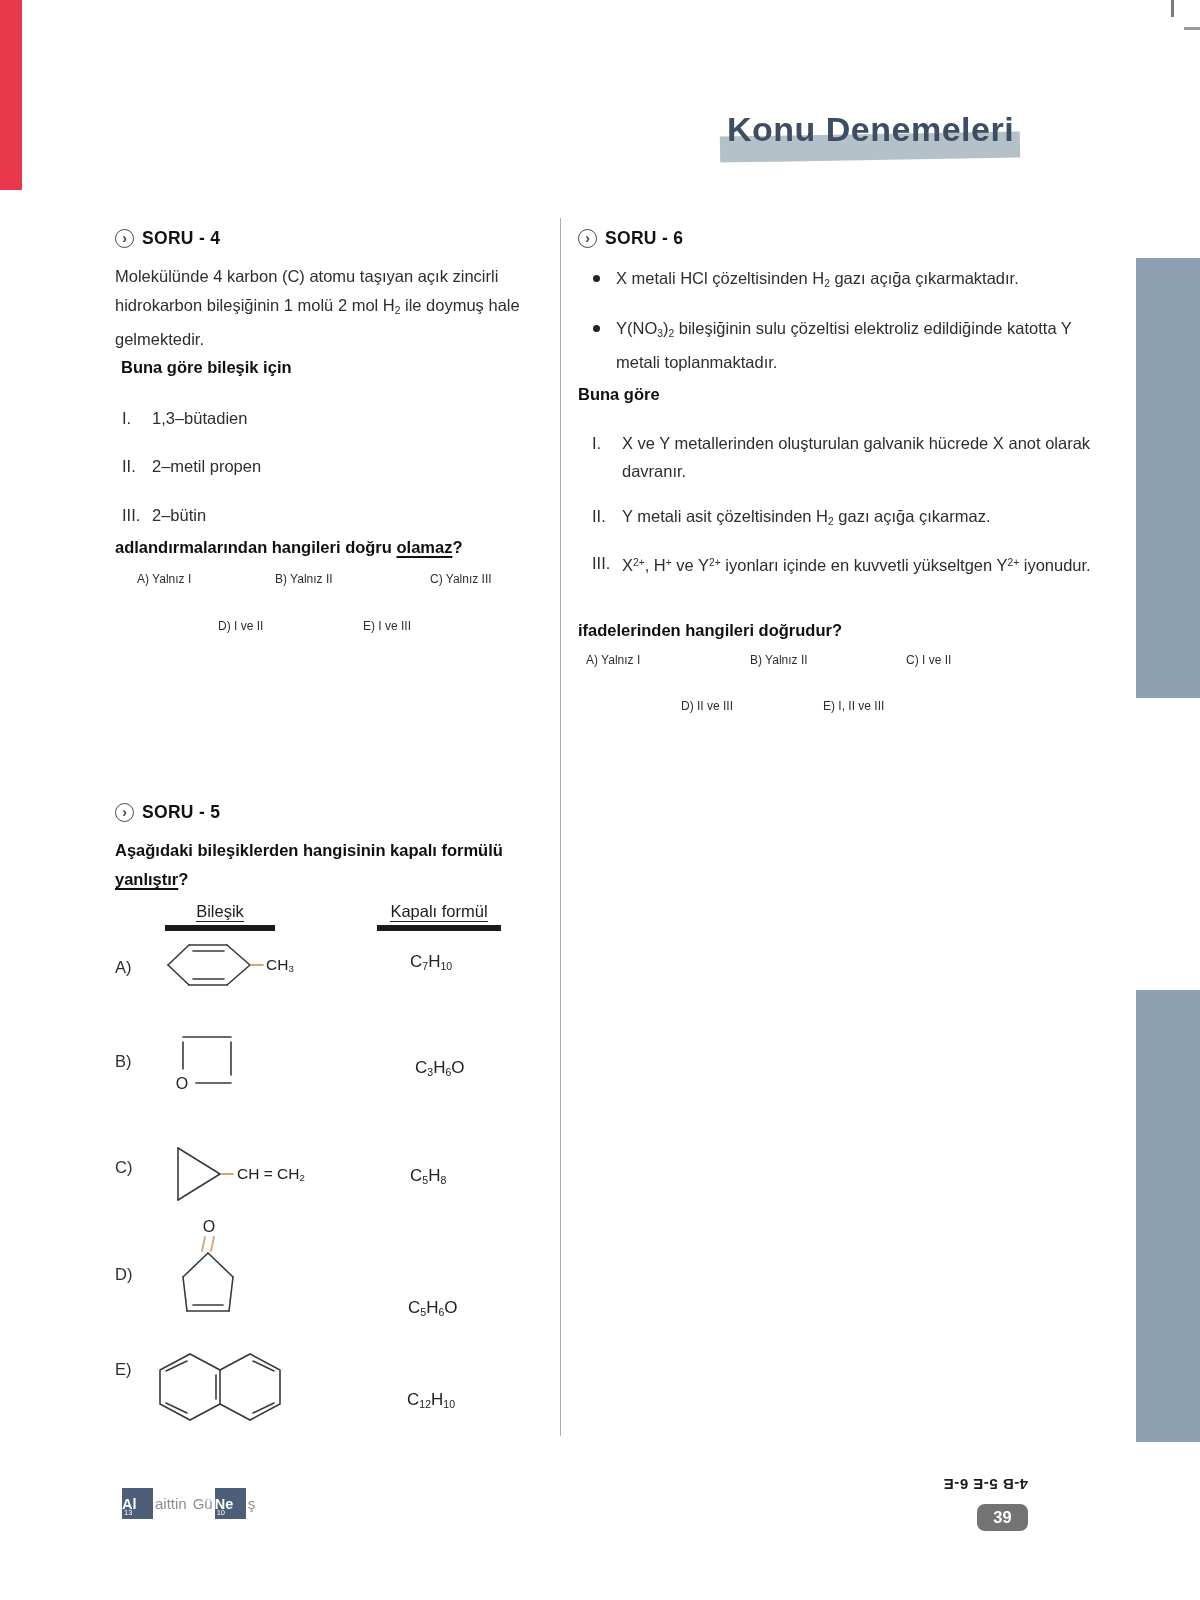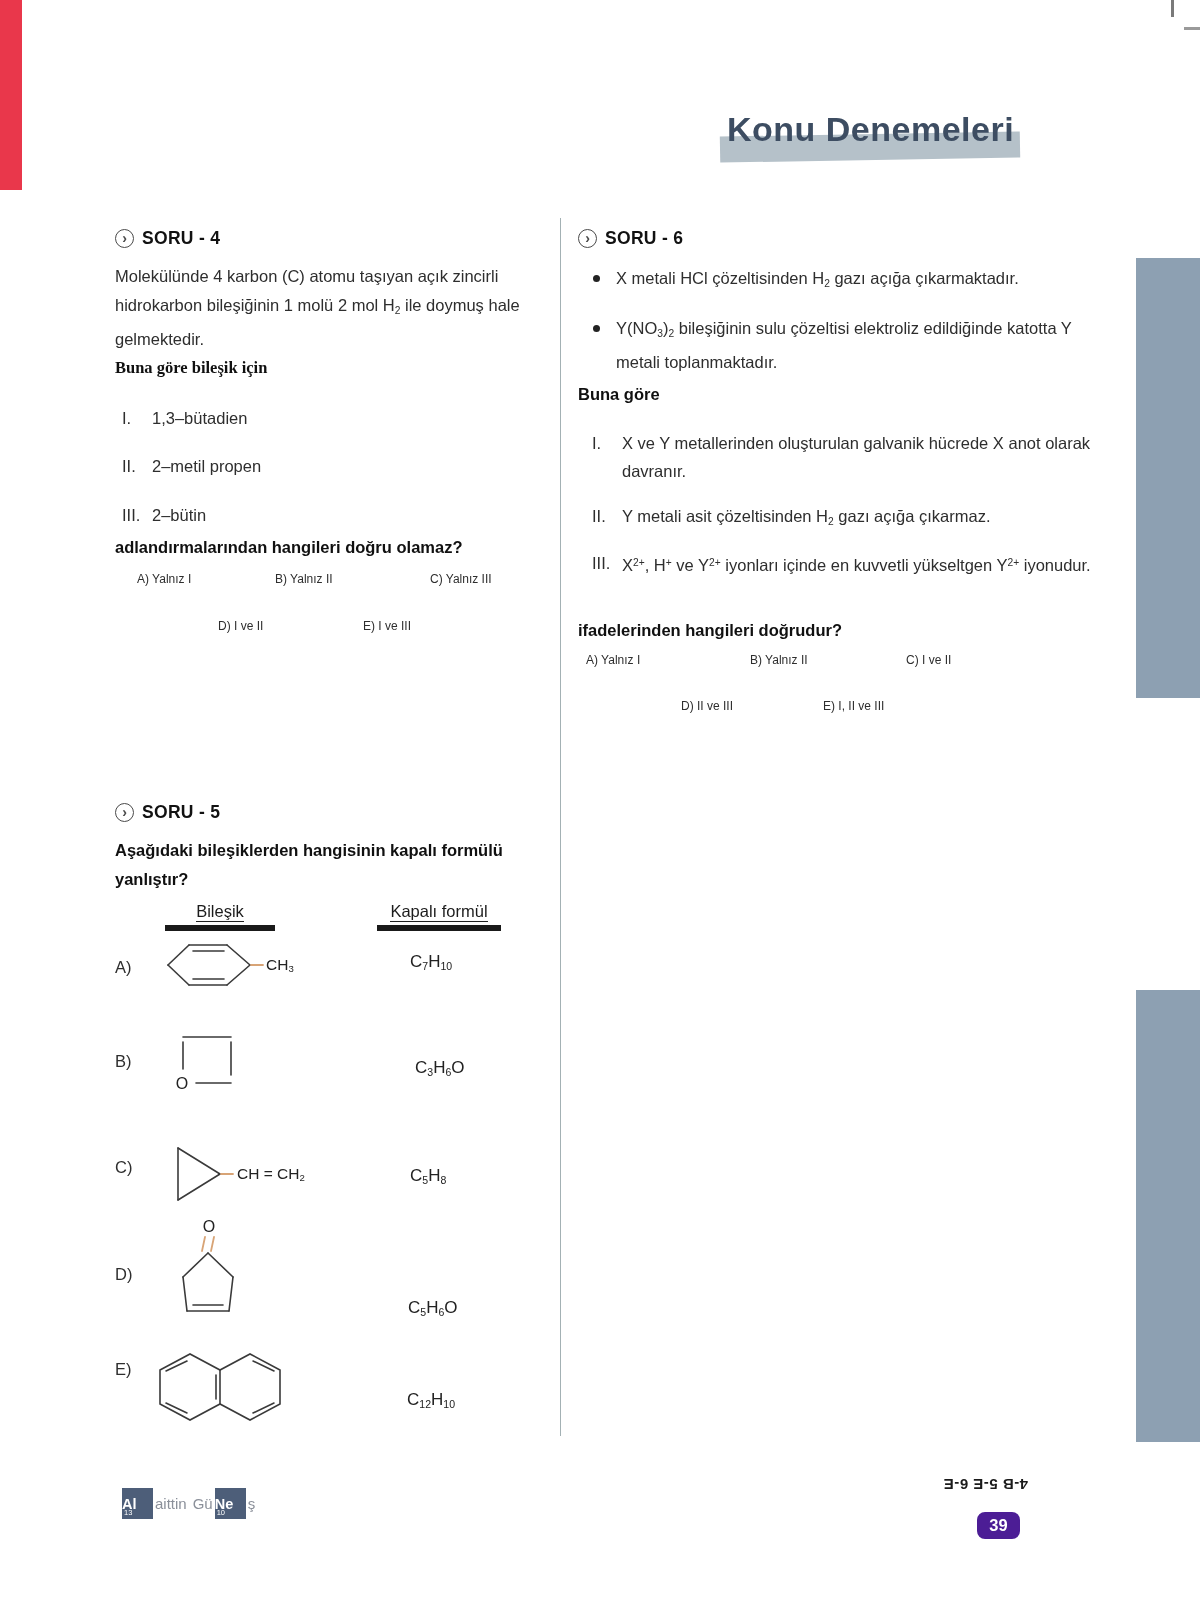--- a/index.html
+++ b/index.html
@@ -17,21 +17,21 @@
   #title-hl{left:720px;top:134px;width:300px;height:26px;background:#b5c1c9;transform:rotate(-1deg);}
   #title{left:727px;top:110px;font-size:34px;font-weight:700;letter-spacing:.5px;color:#3d4d62;}
   
   .qhead{display:flex;align-items:center;gap:8px;}
   .qicon{width:19px;height:19px;border:1.7px solid #4a4a4a;border-radius:50%;display:flex;
          align-items:center;justify-content:center;font-size:14px;font-weight:700;color:#4a4a4a;line-height:1;padding-bottom:1px;box-sizing:border-box;}
   .qtitle{font-size:17.5px;font-weight:700;color:#111;letter-spacing:.3px;}
   
   .body{font-size:16.5px;line-height:29px;color:#2e2e2e;}
   .bold{font-size:16.5px;font-weight:700;color:#101010;}
-  .u{text-decoration-thickness:1.8px;text-underline-offset:3px;}
+  .u{text-decoration:underline;text-decoration-thickness:1.8px;text-underline-offset:3px;}
   sub{font-size:.62em;vertical-align:-0.25em;}
   sup{font-size:.62em;vertical-align:0.5em;}
   .item{display:flex;line-height:28px;}
   .item .num{width:30px;flex:none;}
   .blt{display:flex;line-height:29px;}
   .blt .dot{flex:none;width:23px;padding-top:0px;}
   .blt .dot i{display:block;width:7px;height:7px;border-radius:50%;background:#222;margin-top:11px;}
   .opt{position:absolute;font-size:12px;color:#2e2e2e;white-space:nowrap;}
   
   .colhead{text-align:center;}
@@ -39,22 +39,22 @@
   .thickbar{height:6px;background:#1a1a1a;margin-top:4px;}
   .letter{font-size:16.5px;color:#2e2e2e;}
   .formula{font-size:17px;color:#222;white-space:nowrap;}
   .slabel{font-size:15.5px;color:#232323;white-space:nowrap;}
   .struct svg line,.struct svg path{stroke:#3a3a3a;stroke-width:1.6;fill:none;stroke-linecap:round;}
   .struct svg .ob{stroke:#d8a476;stroke-width:1.8;}
   .struct svg text{fill:#232323;font-size:16px;font-family:"Liberation Sans",sans-serif;}
   
   #answers{left:948px;top:1476px;width:80px;text-align:center;font-size:15px;font-weight:700;
            color:#1a1a1a;transform:rotate(180deg);letter-spacing:.5px;white-space:nowrap;}
-  #badge{left:977px;top:1504px;width:43px;height:27px;background:#4c1d95;border-radius:8px;
-         color:#fff;font-size:16.5px;font-weight:700;display:flex;align-items:center;justify-content:center;margin-top:8px;}
+  #badge{left:977px;top:1504px;width:51px;height:27px;background:#737373;border-radius:8px;
+         color:#fff;font-size:16.5px;font-weight:700;display:flex;align-items:center;justify-content:center;}
   #brand{left:122px;top:1488px;display:flex;align-items:center;color:#8b909a;font-size:15px;}
   .ebox{width:31px;height:31px;background:#4d5e79;color:#fff;position:relative;flex:none;
         display:flex;align-items:center;justify-content:flex-start;font-weight:700;font-size:14.5px;}
   .ebox .enum{position:absolute;left:2px;bottom:2px;font-size:7.5px;font-weight:400;}
 </style>
 </head>
 <body>
 
 <div id="page">
 
@@ -67,21 +67,21 @@
 
   <div class="abs" id="title-hl"></div>
   <div class="abs" id="title">Konu Denemeleri</div>
 
   <div class="abs" style="left:115px;top:222px;width:445px;height:560px;">
     <div class="abs qhead" style="left:0;top:6px;">
       <span class="qicon">›</span>
       <span class="qtitle">SORU - 4</span>
     </div>
     <div class="abs body" style="left:0;top:40px;width:445px;"><span>Molekülünde 4 karbon (C) atomu taşıyan açık zincirli hidrokarbon bileşiğinin 1 molü 2 mol H</span><sub>2</sub><span> ile doymuş hale gelmektedir.</span></div>
-    <div class="abs bold" style="left:0;top:136px;font-family:Liberation Serif, serif;">Buna göre bileşik için</div>
+    <div class="abs bold" style="left:6px;top:136px;">Buna göre bileşik için</div>
 
     <div class="abs item body" style="left:7px;top:182px;width:420px;">
       <span class="num">I.</span>
       <span>1,3–bütadien</span>
     </div>
     <div class="abs item body" style="left:7px;top:230px;width:420px;">
       <span class="num">II.</span>
       <span>2–metil propen</span>
     </div>
     <div class="abs item body" style="left:7px;top:279px;width:420px;">

